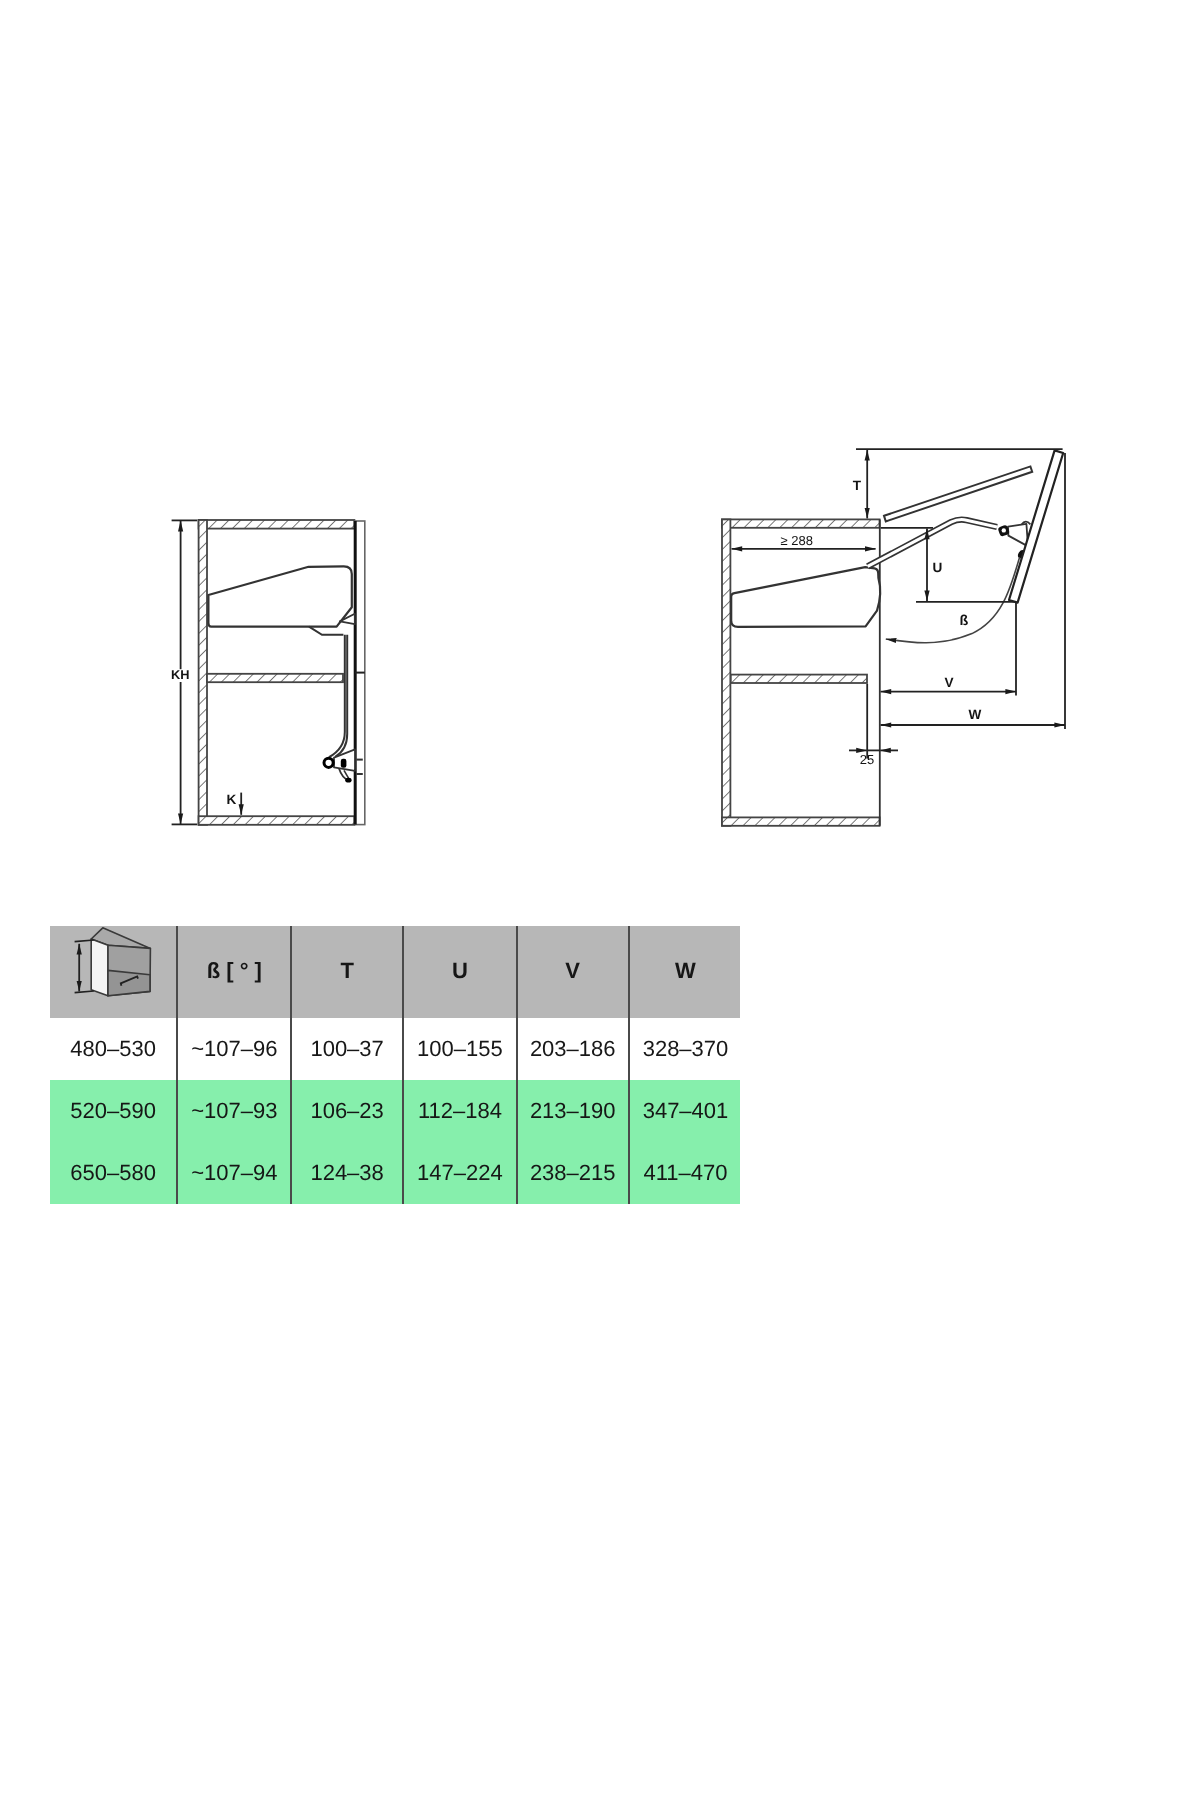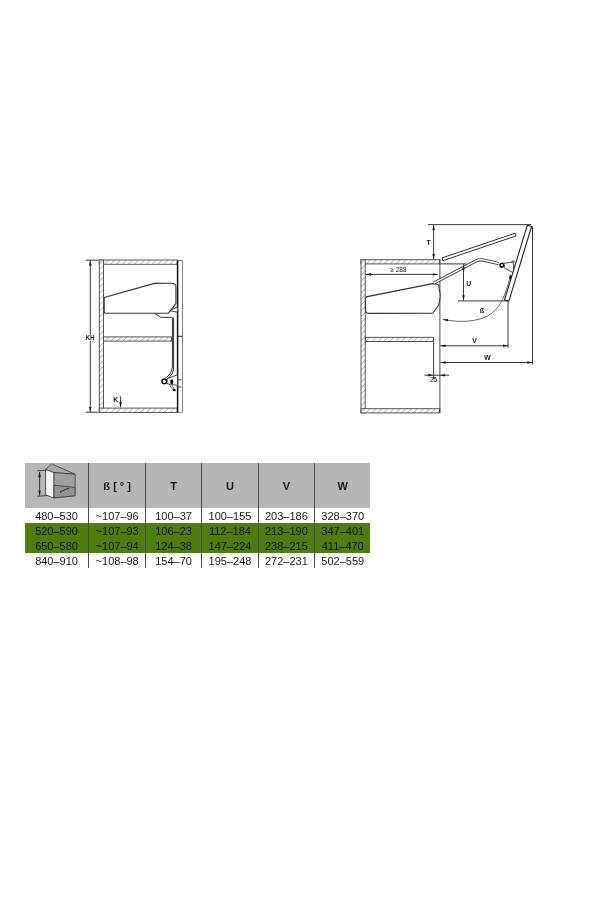--- a/index.html
+++ b/index.html
@@ -7,22 +7,22 @@
   font-family:"Liberation Sans",sans-serif;}
 #diag{position:absolute;left:0;top:0;transform:translateZ(0);}
 #tbl{position:absolute;left:24.6px;top:463.2px;transform:translateZ(0);}
 #diag text{fill-opacity:0.99;}
 table{border-collapse:collapse;table-layout:fixed;}
 td,th{padding:0;text-align:center;vertical-align:middle;color:rgba(20,20,20,0.99);overflow:hidden;}
 th{background:#b7b7b7;font-weight:bold;font-size:11px;}
 td{font-size:11px;}
 .c0{width:63.9px;}
 .c{width:55.4px;border-left:1px solid #4a4a4a;}
-tr.g td{background:#4d7c0f;}
-tbody tr{height:15px;}
+tr.g td{background:#86efac;}
+tbody tr{height:31px;}
 </style>
 </head>
 <body>
 <div id="page">
 <svg id="diag" width="600" height="900" viewBox="0 0 600 900">
 <defs>
 <pattern id="h" width="4.2" height="4.2" patternUnits="userSpaceOnUse" patternTransform="rotate(-45)">
 <rect width="4.2" height="4.2" fill="#fff"></rect>
 <line x1="0" y1="0" x2="4.2" y2="0" stroke="#4d4d4d" stroke-width="0.75"></line>
 </pattern>
@@ -168,24 +168,16 @@
             <td class="c">347–401</td>
           </tr>
 <tr class="g">
             <td class="c0">650–580</td>
             <td class="c">~107–94</td>
             <td class="c">124–38</td>
             <td class="c">147–224</td>
             <td class="c">238–215</td>
             <td class="c">411–470</td>
           </tr>
-<tr>
-            <td class="c0">840–910</td>
-            <td class="c">~108–98</td>
-            <td class="c">154–70</td>
-            <td class="c">195–248</td>
-            <td class="c">272–231</td>
-            <td class="c">502–559</td>
-          </tr>
 </tbody>
 </table>
 </div>
 </div>
 
 </body></html>

